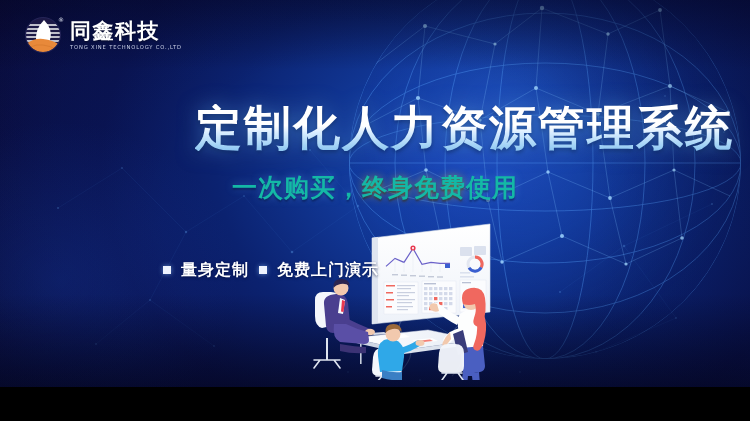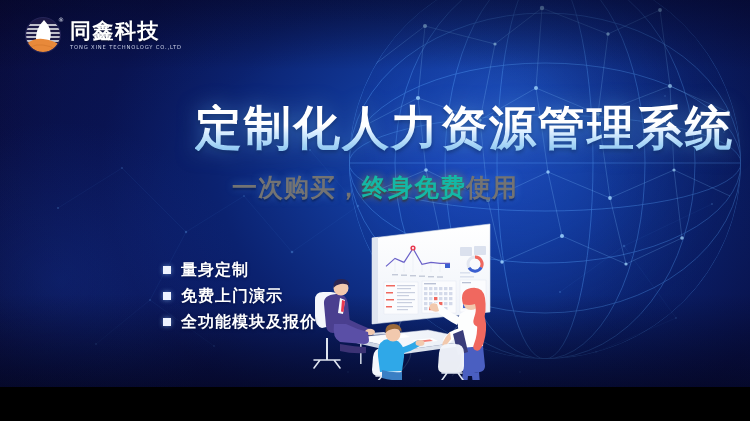--- a/index.html
+++ b/index.html
@@ -120,36 +120,36 @@
     top: 175px;
     text-align: center;
     z-index: 30;
     font-size: 25px;
     font-weight: 700;
     letter-spacing: 1px;
     line-height: 1;
     white-space: nowrap;
   }
   .subhead .plain {
-    color: #737373;
+    color: #14b8a6;
     text-shadow: 0 0 8px rgba(90,170,255,0.45), 0 2px 2px rgba(0,15,60,0.6);
   }
   .subhead .hl {
     color: #14b8a6;
     text-shadow: 0 0 9px rgba(255,210,40,0.45), 0 2px 2px rgba(40,30,0,0.55);
   }
 
   
   .bullets {
     position: absolute;
     left: 163px;
     top: 262px;
     z-index: 30;
     display: flex;
-    flex-direction: column;
+    flex-direction: row;
     gap: 10px;
   }
   .bullet-row { display: flex; align-items: center; gap: 10px; }
   .bullet-sq {
     width: 8px; height: 8px;
     background: #eef3ff;
     box-shadow: 0 0 5px rgba(150,200,255,0.6);
     flex: 0 0 8px;
   }
   .bullet-label {
@@ -502,19 +502,15 @@
 
   <div class="bullets">
     <div class="bullet-row">
       <span class="bullet-sq"></span>
       <span class="bullet-label">量身定制</span>
     </div>
     <div class="bullet-row">
       <span class="bullet-sq"></span>
       <span class="bullet-label">免费上门演示</span>
     </div>
-    <div class="bullet-row">
-      <span class="bullet-sq"></span>
-      <span class="bullet-label">全功能模块及报价</span>
-    </div>
   </div>
 
 </div>
 
 </body></html>

